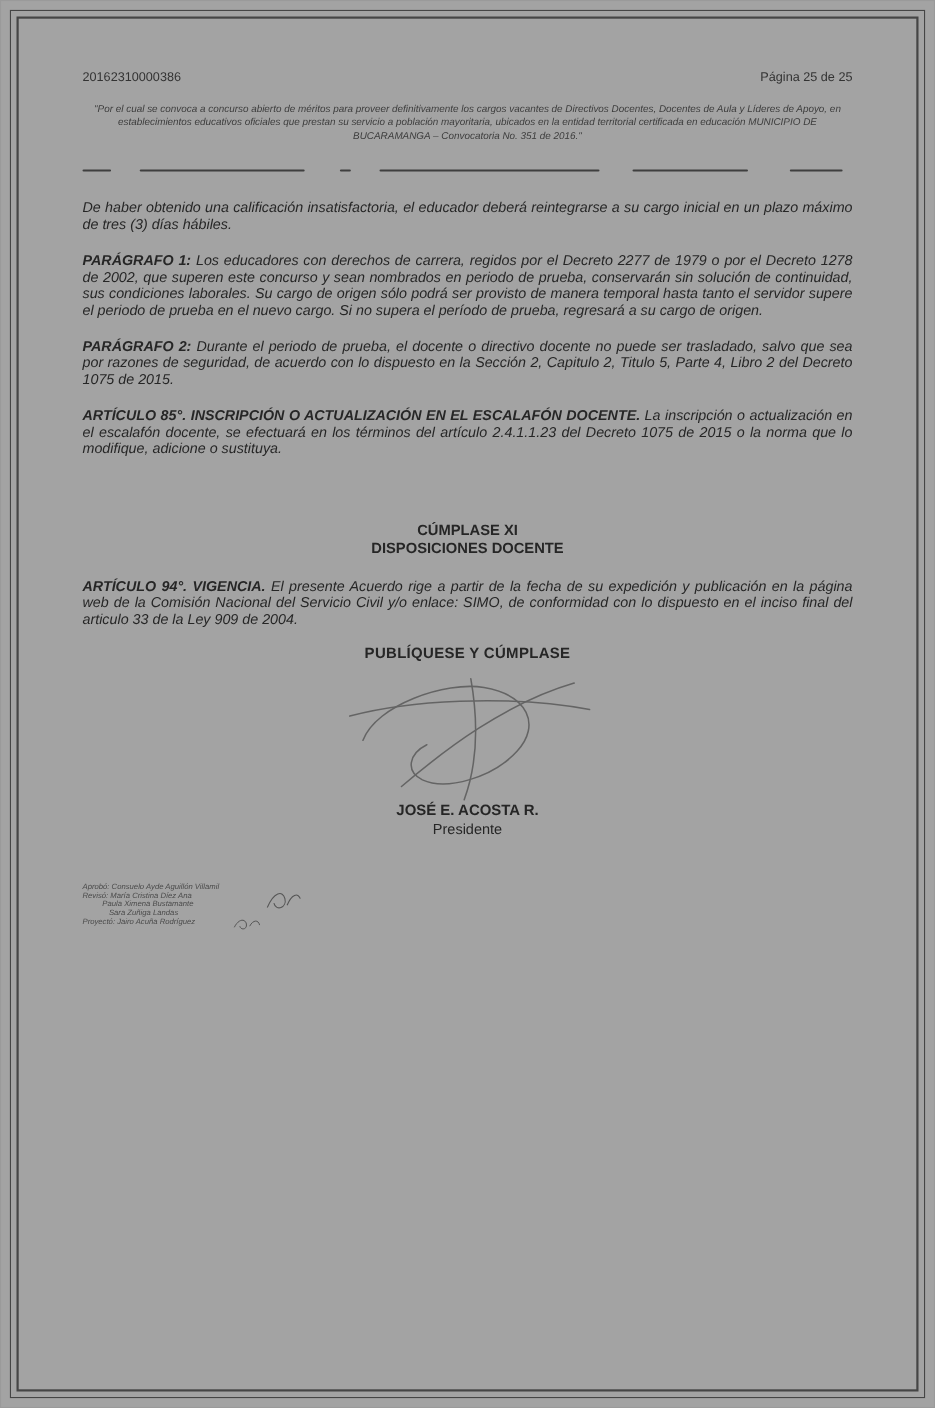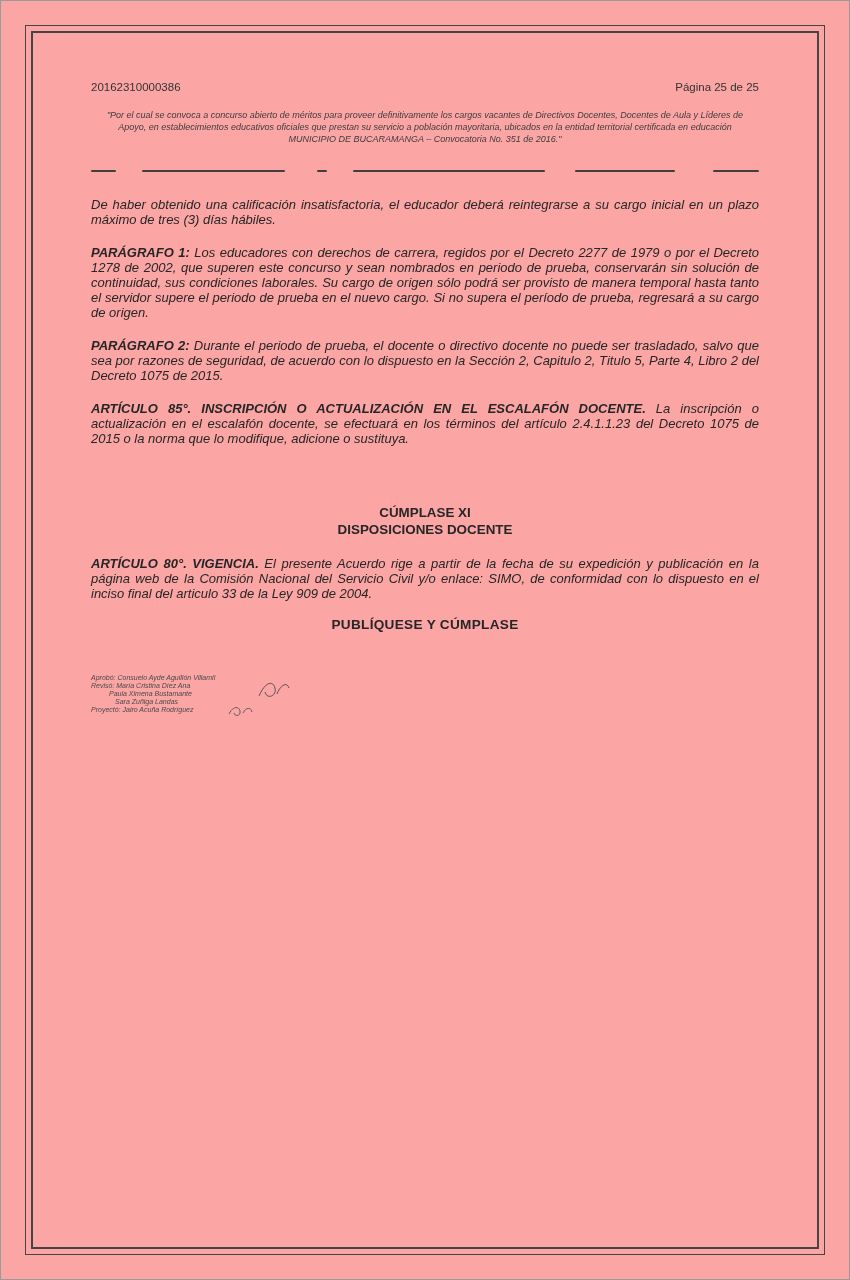--- a/index.html
+++ b/index.html
@@ -6,22 +6,22 @@
   html, body { background:#ffffff; }
   body {
     width:850px; height:1280px;
     font-family:"Liberation Sans", sans-serif;
     color:#262626;
     position:relative;
   }
   .page {
     position:absolute; inset:0;
     border:1px solid #9a9a9a;
-    padding:24px;
-    background:#fca5a5;
+    padding:8px;
+    background:#a3a3a3;
   }
   .frame-outer {
     width:100%; height:100%;
     border:1px solid #454545;
     padding:5px;
   }
   .frame-inner {
     width:100%; height:100%;
     border:2px solid #454545;
     padding:48px 58px 20px;
@@ -121,25 +121,37 @@
 
       <p class="para"><b>PARÁGRAFO 2:</b><span> Durante el periodo de prueba, el docente o directivo docente no puede ser trasladado, salvo que sea por razones de seguridad, de acuerdo con lo dispuesto en la Sección 2, Capitulo 2, Titulo 5, Parte 4, Libro 2 del Decreto 1075 de 2015.</span></p>
 
       <p class="para"><b>ARTÍCULO 85°. INSCRIPCIÓN O ACTUALIZACIÓN EN EL ESCALAFÓN DOCENTE.</b><span> La inscripción o actualización en el escalafón docente, se efectuará en los términos del artículo 2.4.1.1.23 del Decreto 1075 de 2015 o la norma que lo modifique, adicione o sustituya.</span></p>
 
       <div class="chapter">
         <div>CÚMPLASE XI</div>
         <div>DISPOSICIONES DOCENTE</div>
       </div>
 
-      <p class="para"><b>ARTÍCULO 80°. VIGENCIA.</b><span> El presente Acuerdo rige a partir de la fecha de su expedición y publicación en la página web de la Comisión Nacional del Servicio Civil y/o enlace: SIMO, de conformidad con lo dispuesto en el inciso final del articulo 33 de la Ley 909 de 2004.</span></p>
+      <p class="para"><b>ARTÍCULO 94°. VIGENCIA.</b><span> El presente Acuerdo rige a partir de la fecha de su expedición y publicación en la página web de la Comisión Nacional del Servicio Civil y/o enlace: SIMO, de conformidad con lo dispuesto en el inciso final del articulo 33 de la Ley 909 de 2004.</span></p>
 
 
       <div class="publish">PUBLÍQUESE Y CÚMPLASE</div>
 
+      <div class="signature-block">
+        <svg width="230" height="118" viewBox="0 0 230 118">
+          <g fill="none" stroke="#5a5a5a" stroke-width="1.4" stroke-linecap="round" opacity="0.85">
+            <path d="M20 62 C32 30, 95 8, 130 14 C170 21, 182 48, 160 72 C138 96, 96 108, 74 98 C58 90, 62 74, 78 66"></path>
+            <path d="M55 104 C95 70, 150 28, 212 10"></path>
+            <path d="M118 6 C124 40, 126 78, 112 116"></path>
+            <path d="M8 40 C60 26, 150 20, 226 34"></path>
+          </g>
+        </svg>
+        <div class="sig-name">JOSÉ E. ACOSTA R.</div>
+        <div class="sig-title">Presidente</div>
+      </div>
 
       <div class="approval">
         <span class="ln">Aprobó: Consuelo Ayde Aguillón Villamil</span>
         <span class="ln">Revisó: María Cristina Díez Ana</span>
         <span class="ln indent1">Paula Ximena Bustamante</span>
         <span class="ln indent2">Sara Zuñiga Landas</span>
         <span class="ln">Proyectó: Jairo Acuña Rodríguez</span>
         <svg class="approval-scribble" width="34" height="24" viewBox="0 0 34 24">
           <path d="M2 18 C8 4, 16 2, 18 10 C20 18, 10 22, 8 14 M20 16 C24 6, 30 4, 32 10" fill="none" stroke="#555" stroke-width="1"></path>
         </svg>

